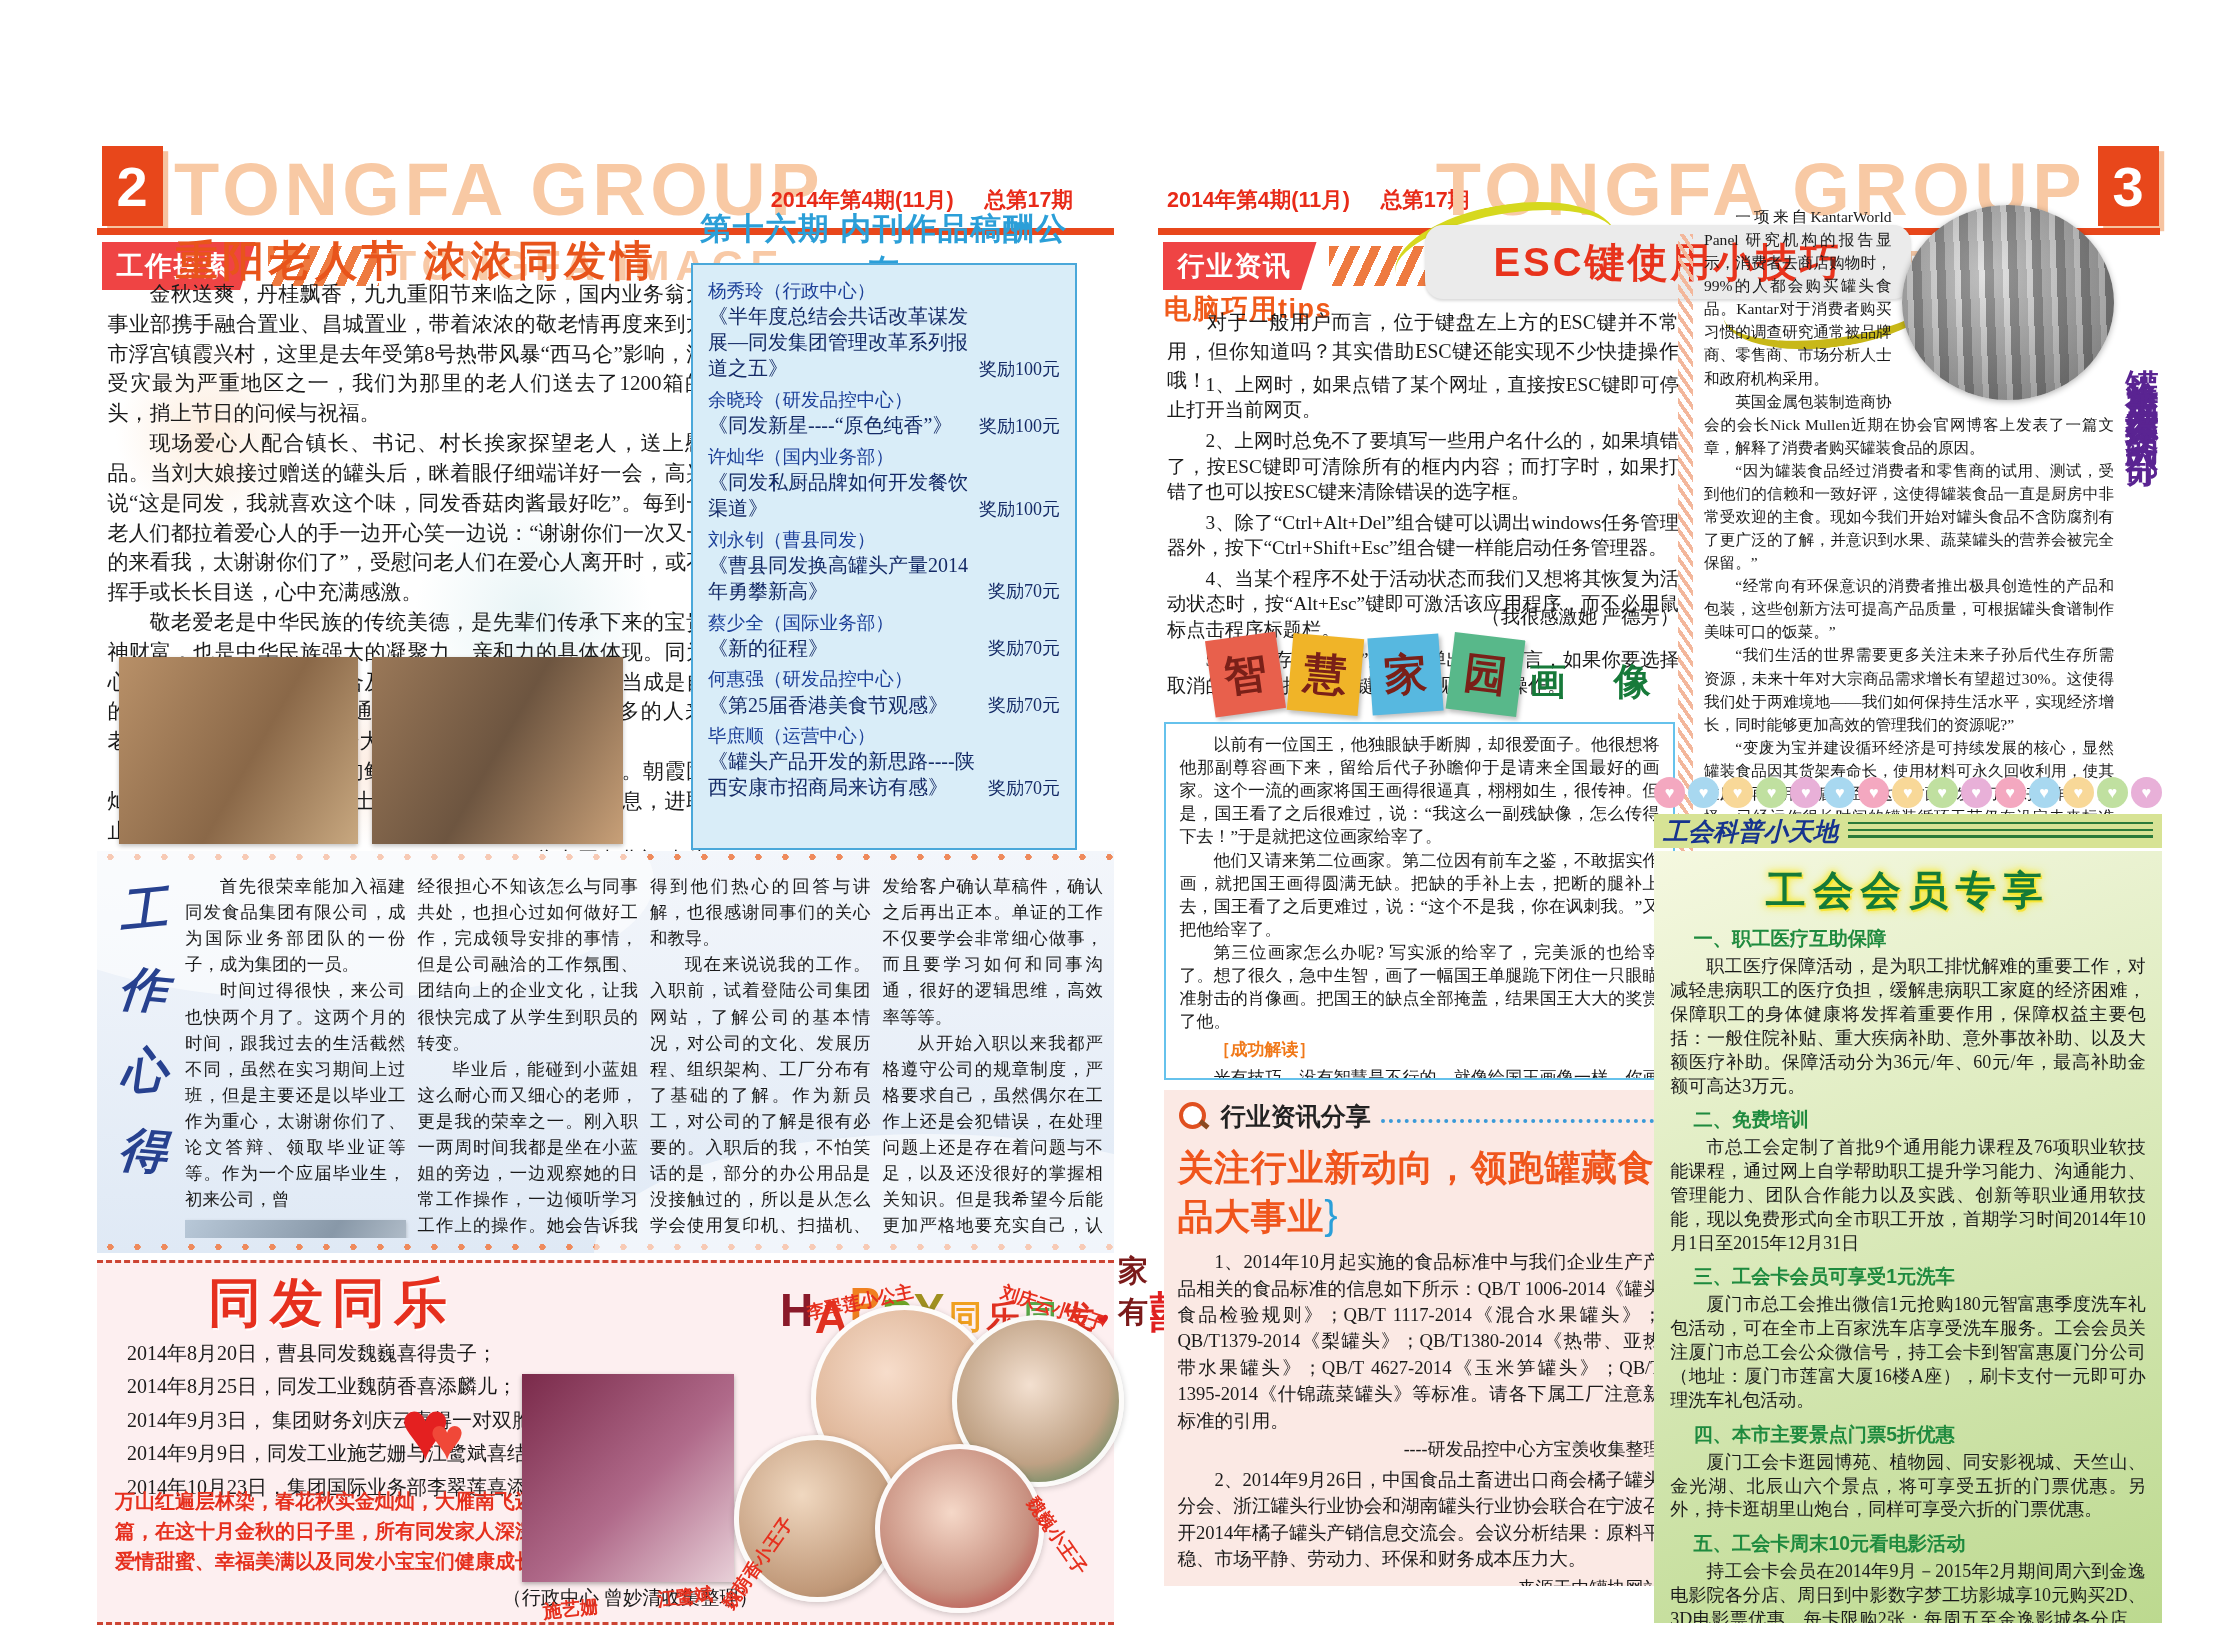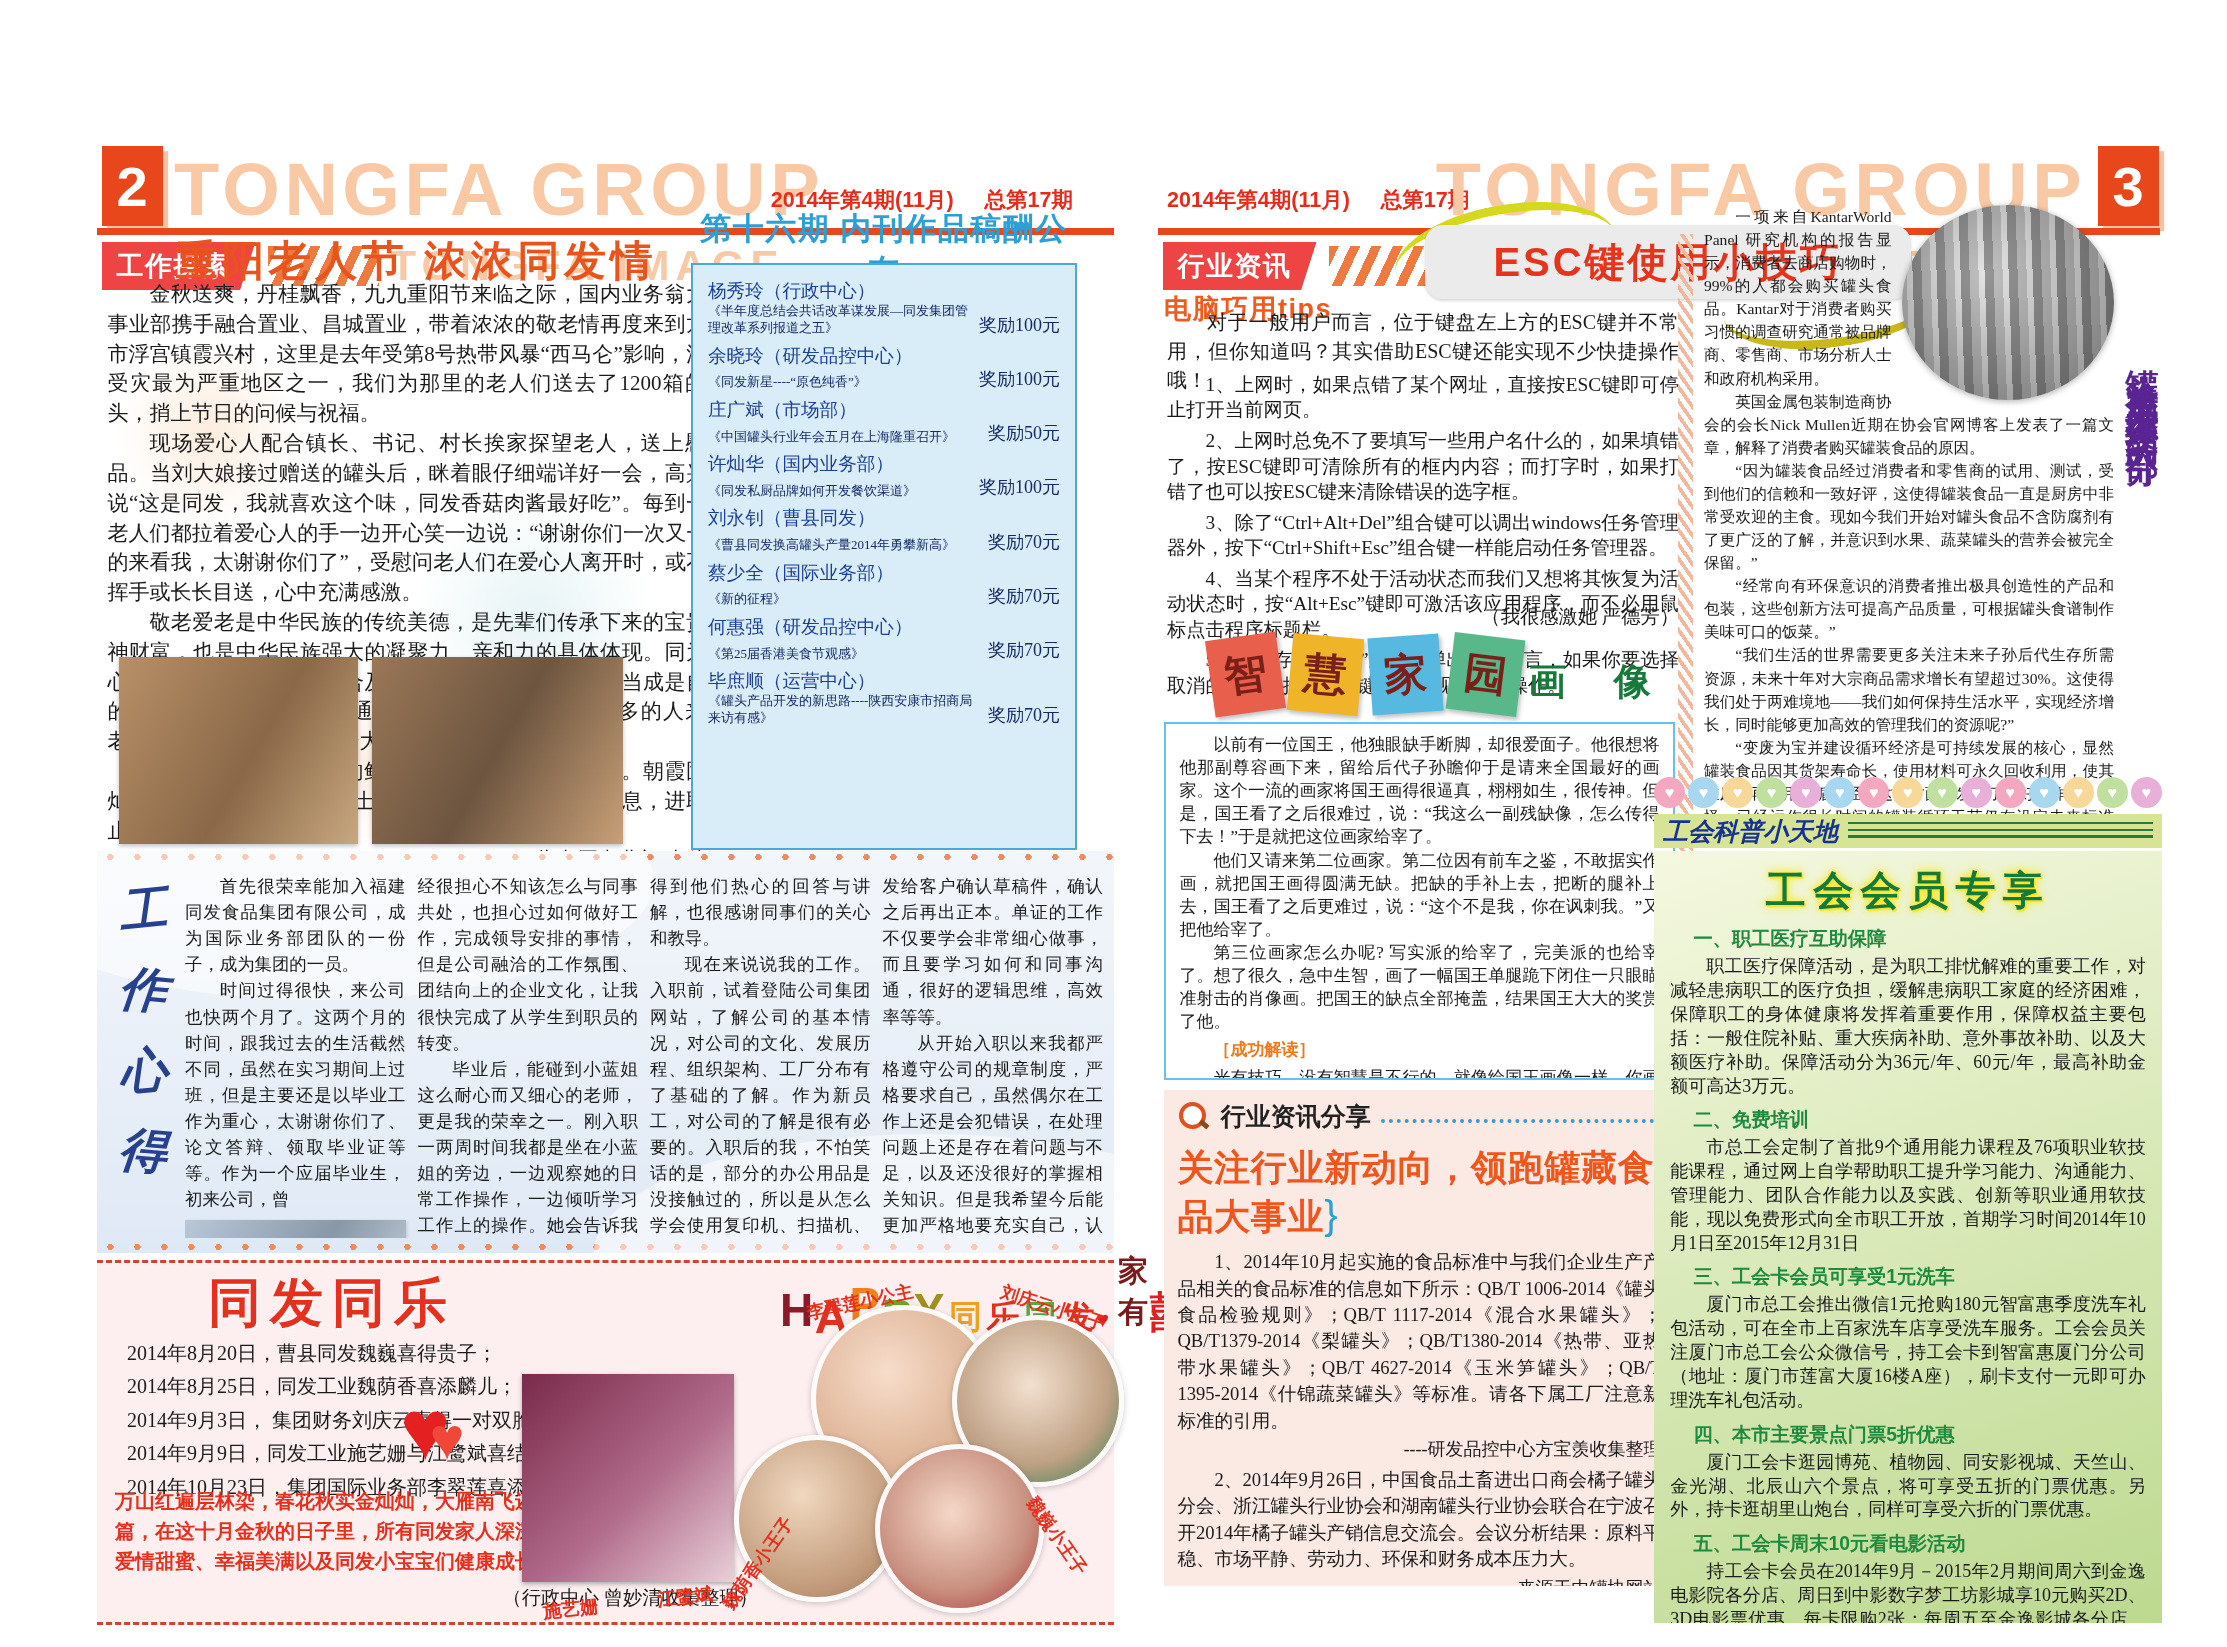--- a/index.html
+++ b/index.html
@@ -38,21 +38,21 @@
   .photo{background:linear-gradient(120deg,#b89068,#8a6848 55%,#c8a880);box-shadow:0 1.5px 4.5px rgba(0,0,0,.25);}
   .photo.alt{background:linear-gradient(120deg,#9a7858,#6d5540 50%,#c8a078);}
 
   
   .payout-title{left:594px;top:71px;width:386px;text-align:center;font:700 31px "Liberation Sans",sans-serif;
                 color:#2b9fd8;letter-spacing:1.5px;border-bottom:3px solid #2b9fd8;padding-bottom:4.5px;}
   .payout-box{left:594px;top:126px;width:386px;height:587px;background:#d9edf8;border:2.2px solid #4aa8da;
               padding:7.4px 15px;box-sizing:border-box;overflow:hidden;}
   .pe-author{font-size:18.6px;color:#1c3f98;margin-top:6.7px;line-height:1.3;}
   .pe-row{display:flex;justify-content:space-between;align-items:flex-end;}
-  .pe-work{font-size:13px;color:#142a66;line-height:1.3;text-align:left;}
+  .pe-work{font-size:20px;color:#142a66;line-height:1.3;text-align:left;}
   .pe-reward{font-size:18px;color:#142a66;white-space:nowrap;padding-left:7.4px;line-height:1.3;}
 
   
   .essay{left:0;top:714px;width:1017px;height:402px;background:linear-gradient(180deg,#f3f6fb,#dfe9f5);overflow:hidden;}
   .orn{position:absolute;left:0;right:0;height:12px;background-image:radial-gradient(circle 5.2px at 13.4px 6px,#ee8a5c 60%,transparent 62%);
        background-size:27px 12px;background-repeat:repeat-x;}
   .essay-curve{position:absolute;width:668px;height:238px;border-radius:50%;background:rgba(255,255,255,.55);}
   .essay-title{left:22px;top:27px;display:flex;flex-direction:column;gap:16.3px;
                font:italic 800 48px "Liberation Serif",serif;color:#27418f;}
   .essay-title span:nth-child(odd){transform:rotate(-6deg);}
@@ -193,27 +193,20 @@
           </div>
       </div>
       <div>
         <div class="pe-author">余晓玲（研发品控中心）</div>
         <div class="pe-row">
             <span class="pe-work">《同发新星----“原色纯香”》</span>
             <span class="pe-reward">奖励100元</span>
           </div>
       </div>
       <div>
-        <div class="pe-author">庄广斌（市场部）</div>
-        <div class="pe-row">
-            <span class="pe-work">《中国罐头行业年会五月在上海隆重召开》</span>
-            <span class="pe-reward">奖励50元</span>
-          </div>
-      </div>
-      <div>
         <div class="pe-author">许灿华（国内业务部）</div>
         <div class="pe-row">
             <span class="pe-work">《同发私厨品牌如何开发餐饮渠道》</span>
             <span class="pe-reward">奖励100元</span>
           </div>
       </div>
       <div>
         <div class="pe-author">刘永钊（曹县同发）</div>
         <div class="pe-row">
             <span class="pe-work">《曹县同发换高罐头产量2014年勇攀新高》</span>

